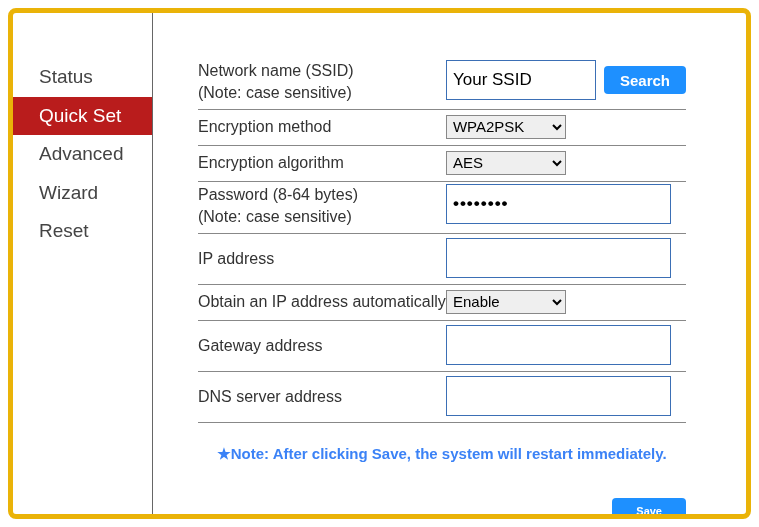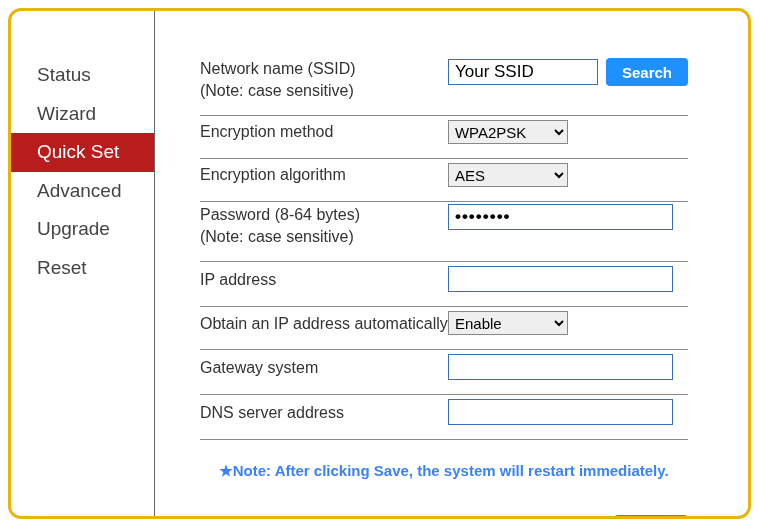--- a/index.html
+++ b/index.html
@@ -7,22 +7,22 @@
   body {
     font-family: Arial, Helvetica, sans-serif;
     font-size: 16px;
     color: #333;
     background: #fff;
     padding: 8px;
   }
   .panel {
     width: 743px;
     height: 511px;
-    border: 3px solid #eab308;
-    border-radius: 13px;
+    border: 5px solid #eab308;
+    border-radius: 8px;
     display: flex;
     overflow: hidden;
     background: #fff;
   }
   .sidebar {
     width: 150px;
     border-right: 1px solid #666;
     padding-top: 45px;
   }
   .sidebar-item {
@@ -38,21 +38,21 @@
   }
   .main {
     flex: 1;
     padding: 45px 60px 20px 45px;
     position: relative;
   }
   .form-row {
     display: flex;
     align-items: center;
     border-bottom: 1px solid #888;
-    padding: 4px 0 14px 0;
+    padding: 4px 0 6px 0;
     min-height: 36px;
   }
   .form-row.tall {
     align-items: flex-start;
     padding-top: 2px;
   }
   .label-col {
     width: 248px;
     font-size: 16px;
     color: #333;
@@ -68,21 +68,21 @@
     font-size: 15px;
     padding: 1px 2px;
     height: 24px;
     width: 120px;
     background: #efefef;
     border: 1px solid #888;
   }
   input[type="text"], input[type="password"] {
     font-size: 17px;
     padding: 2px 6px;
-    height: 26px;
+    height: 40px;
     border: 1px solid #3b6fb5;
     background: #fff;
     outline: none;
     width: 225px;
   }
   input[type="text"].short {
     width: 150px;
   }
   input::placeholder { color: #888; }
   .btn {
@@ -116,24 +116,23 @@
     padding-right: 0;
   }
 </style>
 </head>
 <body>
 
 <div class="panel">
 
   <div class="sidebar">
     <div class="sidebar-item">Status</div>
-    <div class="sidebar-item">Wizard</div>
     <div class="sidebar-item active">Quick Set</div>
     <div class="sidebar-item">Advanced</div>
-    <div class="sidebar-item">Upgrade</div>
+    <div class="sidebar-item">Wizard</div>
     <div class="sidebar-item">Reset</div>
   </div>
 
   <div class="main">
 
     <div class="form-row tall">
       <div class="label-col">
         <div>Network name (SSID)</div>
         <div>(Note: case sensitive)</div>
       </div>
@@ -182,21 +181,21 @@
       <div class="label-col">Obtain an IP address automatically</div>
       <div class="ctrl-col">
         <select>
           <option>Enable</option>
         </select>
       </div>
     </div>
 
 
     <div class="form-row">
-      <div class="label-col">Gateway system</div>
+      <div class="label-col">Gateway address</div>
       <div class="ctrl-col">
         <input type="text" value="" style="">
       </div>
     </div>
 
     <div class="form-row">
       <div class="label-col">DNS server address</div>
       <div class="ctrl-col">
         <input type="text" value="" style="">
       </div>

